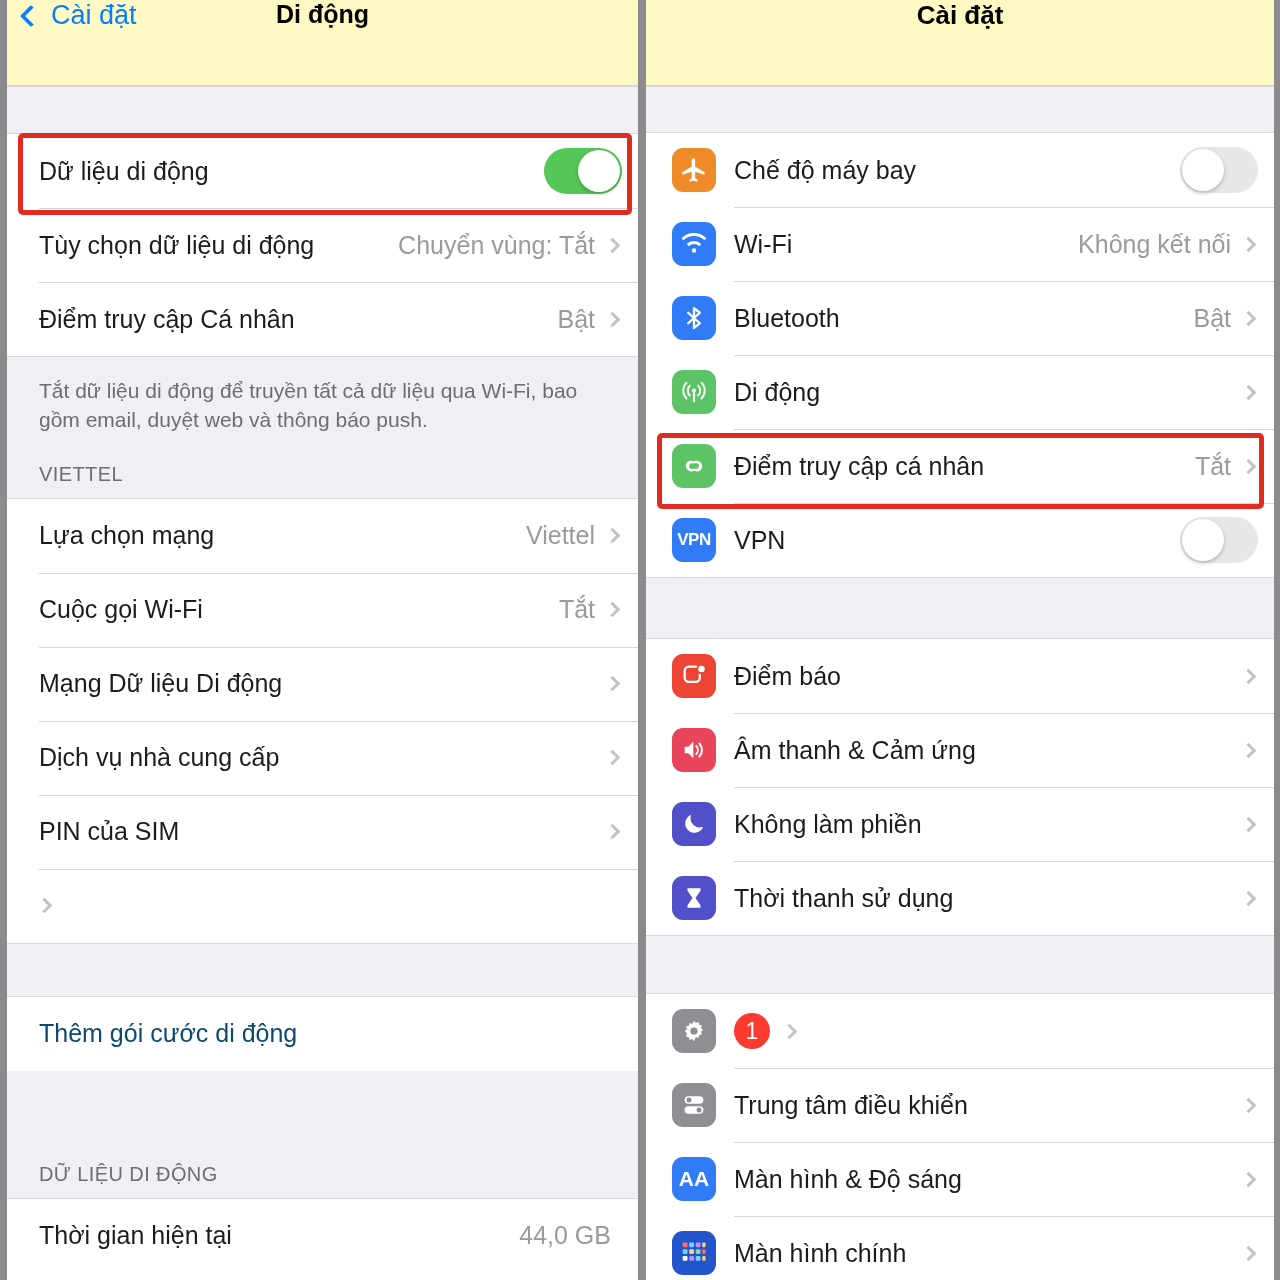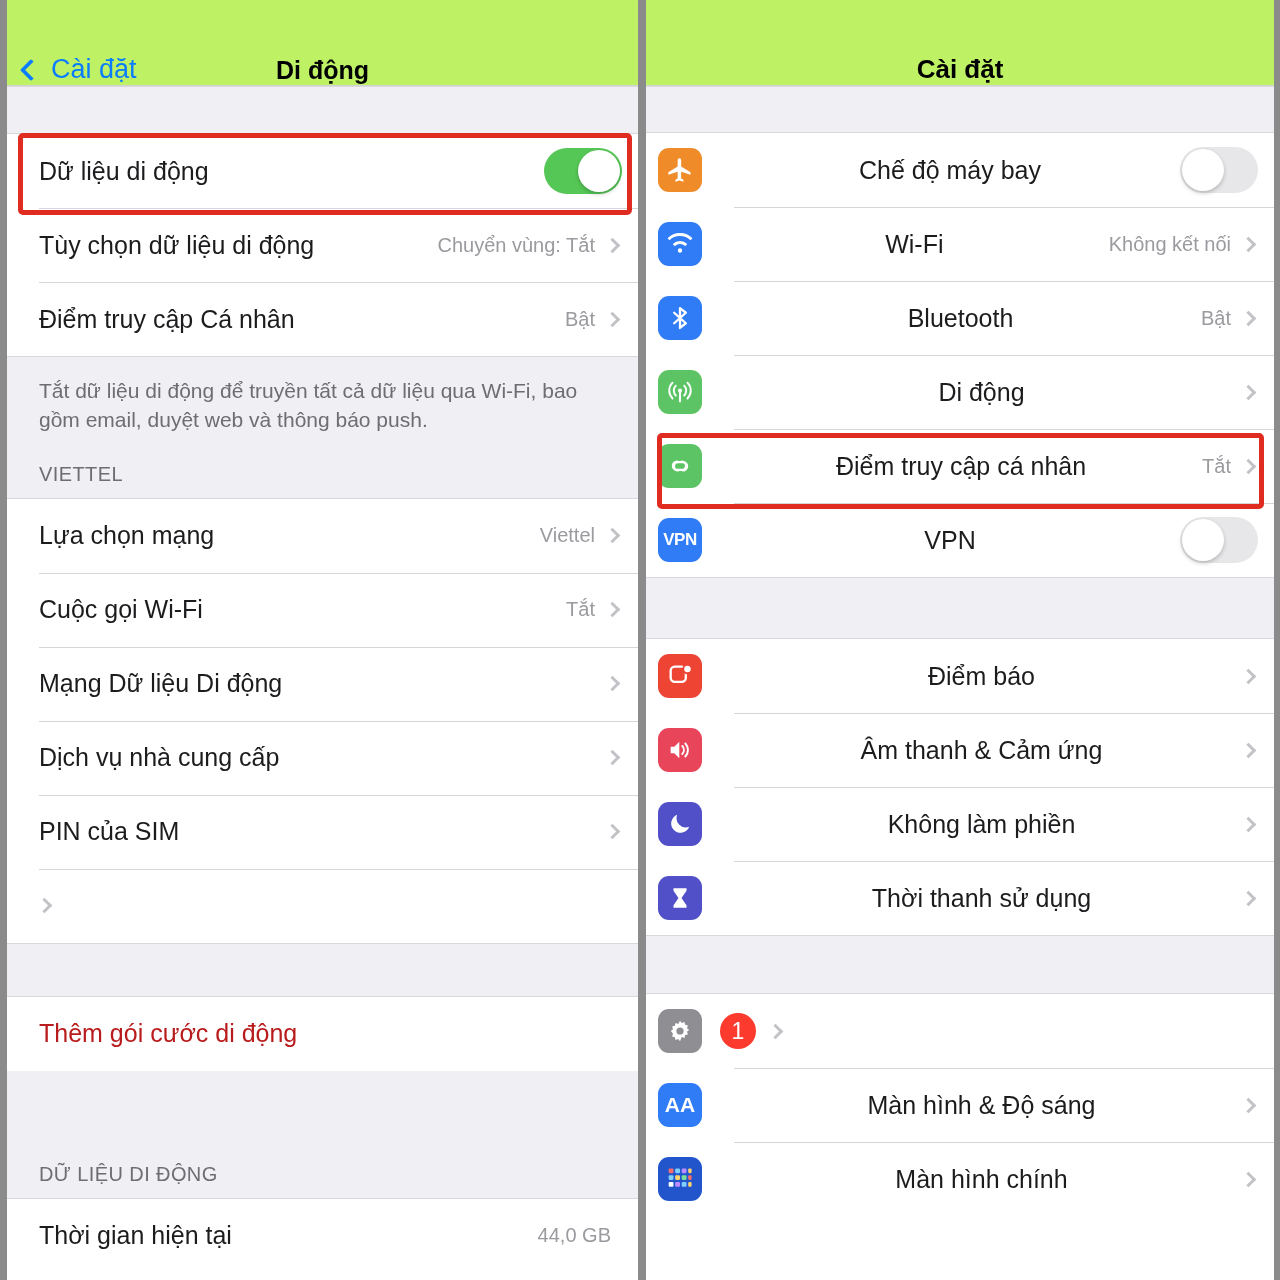--- a/index.html
+++ b/index.html
@@ -22,24 +22,24 @@
     height: 1280px;
   }
   .panel-left  { width: 631px; margin-left: 7px; }
   .panel-gap   { width: 8px; background: #8b8b8b; }
   .panel-right { width: 628px; }
 
   
   .navbar {
     position: relative;
     height: 86px;
-    background: #bef264;
+    background: #fef9c3;
     border-bottom: 1px solid #d3d3d6;
     display: flex;
-    align-items: flex-end;
+    align-items: flex-start;
   }
   .nav-back {
     display: flex; align-items: center;
     padding-left: 16px;
     color: #0a7cff;
     font-size: 27px;
     cursor: pointer;
   }
   .chev-back {
     display: inline-block;
@@ -69,38 +69,38 @@
   }
   .group { background: #fff; }
   .row {
     position: relative;
     display: flex;
     align-items: center;
     background: #fff;
     padding: 0 16px 0 32px;
     height: 74px;
   }
-  .row.with-icon { padding-left: 12px; text-align: center; }
+  .row.with-icon { padding-left: 26px; }
   .row + .row::before {
     content: "";
     position: absolute;
     left: 32px; right: 0; top: 0;
     height: 1px;
     background: #d6d6da;
   }
   .row.with-icon + .row.with-icon::before { left: 88px; }
   .row-label {
     flex: 1;
     font-size: 25px;
     color: #1c1c1e;
     white-space: nowrap;
   }
-  .row-label.link { color: #b91c1c; }
+  .row-label.link { color: #0c4a6e; }
   .row-value {
-    font-size: 20px;
+    font-size: 25px;
     color: #9a9a9f;
     margin-right: 12px;
     white-space: nowrap;
   }
   .chev {
     width: 11px; height: 11px;
     border-right: 3px solid #c2c2c7;
     border-top: 3px solid #c2c2c7;
     transform: rotate(45deg);
     flex: 0 0 auto;
@@ -398,20 +398,32 @@
 
     <div class="group">
       <div class="row with-icon">
         <span class="appicon" style="background:#8e8e93">
           <svg width="28" height="28" viewBox="0 0 24 24" fill="#fff">
               <path d="M12 3.2l1.5 1.9 2.3-.8.6 2.4 2.4.6-.8 2.3 1.9 1.5-1.9 1.5.8 2.3-2.4.6-.6 2.4-2.3-.8L12 20.8l-1.5-1.9-2.3.8-.6-2.4-2.4-.6.8-2.3L4.1 12l1.9-1.5-.8-2.3 2.4-.6.6-2.4 2.3.8z"></path>
               <circle cx="12" cy="12" r="3.1" fill="#8e8e93"></circle>
             </svg>
         </span>
         <div class="badge">1</div>
+        <span class="chev"></span>
+      </div>
+      <div class="row with-icon">
+        <span class="appicon" style="background:#8e8e93">
+          <svg width="30" height="30" viewBox="0 0 24 24" fill="none">
+              <rect x="4.5" y="5" width="15" height="6" rx="3" fill="#fff"></rect>
+              <circle cx="8" cy="8" r="2" fill="#8e8e93"></circle>
+              <rect x="4.5" y="13" width="15" height="6" rx="3" fill="#fff"></rect>
+              <circle cx="16" cy="16" r="2" fill="#8e8e93"></circle>
+            </svg>
+        </span>
+        <div class="row-label">Trung tâm điều khiển</div>
         <span class="chev"></span>
       </div>
       <div class="row with-icon">
         <span class="appicon" style="background:#2f7cf6;font-size:21px">AA</span>
         <div class="row-label">Màn hình &amp; Độ sáng</div>
         <span class="chev"></span>
       </div>
       <div class="row with-icon">
         <span class="appicon" style="background:#2255cc">
           <svg width="34" height="34" viewBox="0 0 24 24">

